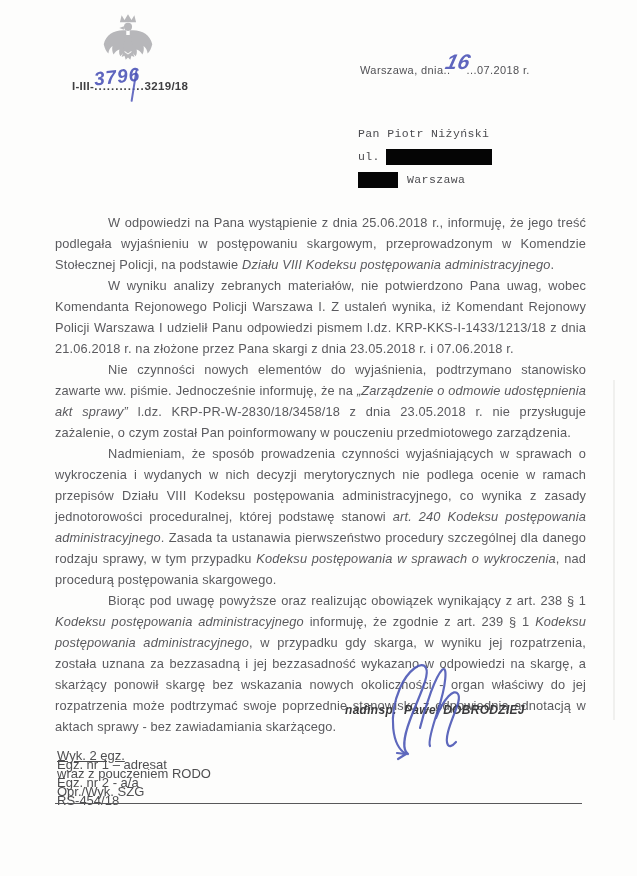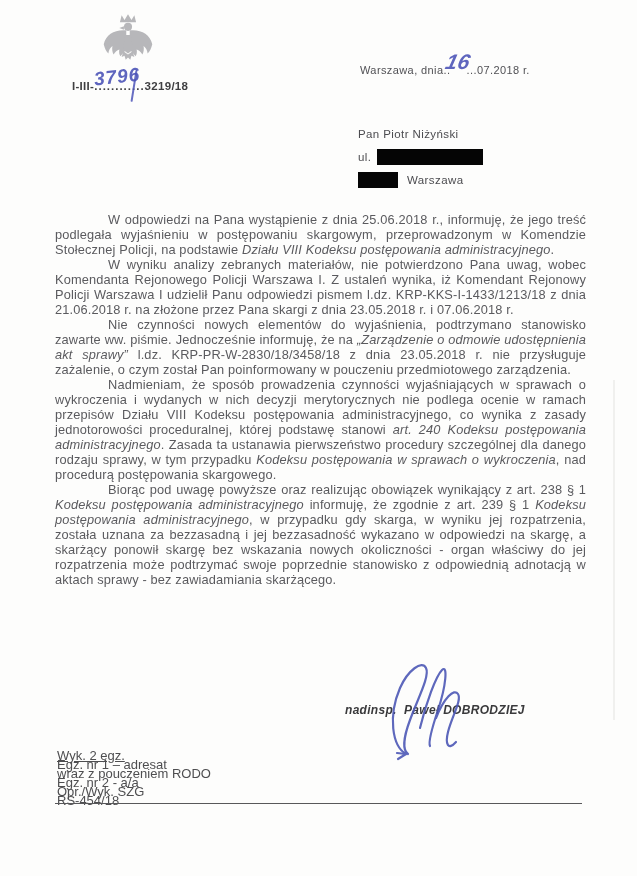--- a/index.html
+++ b/index.html
@@ -32,28 +32,28 @@
     position:absolute;left:360px;top:55px;
     font-size:11px;color:#515155;letter-spacing:.4px;white-space:nowrap;
   }
   .hand-day{
     display:inline-block;position:relative;top:-5px;
     font-size:21px;font-style:italic;font-weight:bold;
     color:#4d55b8;transform:skewX(-14deg);margin:0 -4px;opacity:.9;
   }
   
   .addressee{position:absolute;left:358px;top:122px;font-size:11.5px;color:#4c4c50;letter-spacing:.4px;}
-  .addressee .line{height:23px;display:flex;align-items:center;}
+  .addressee .line{height:23px;display:flex;align-items:center;font-family:Liberation Mono, monospace;}
   .redact{display:inline-block;height:16px;background:#050505;}
   .redact.r1{width:106px;margin-left:6px;}
   .redact.r2{width:40px;margin-right:9px;}
   
   .body-text{
     position:absolute;left:55px;top:212px;width:531px;
-    font-size:12.8px;line-height:15px;color:#5a5a5e;
+    font-size:12.8px;line-height:21px;color:#5a5a5e;
     text-align:justify;letter-spacing:.15px;
   }
   .body-text p{margin:0;text-indent:53px;}
   .body-text .it{font-style:italic;}
   
   .sig-label{
     position:absolute;left:345px;top:703px;
     font-size:12px;font-weight:bold;font-style:italic;color:#3a3a3c;
     letter-spacing:.3px;white-space:pre-wrap;
   }

